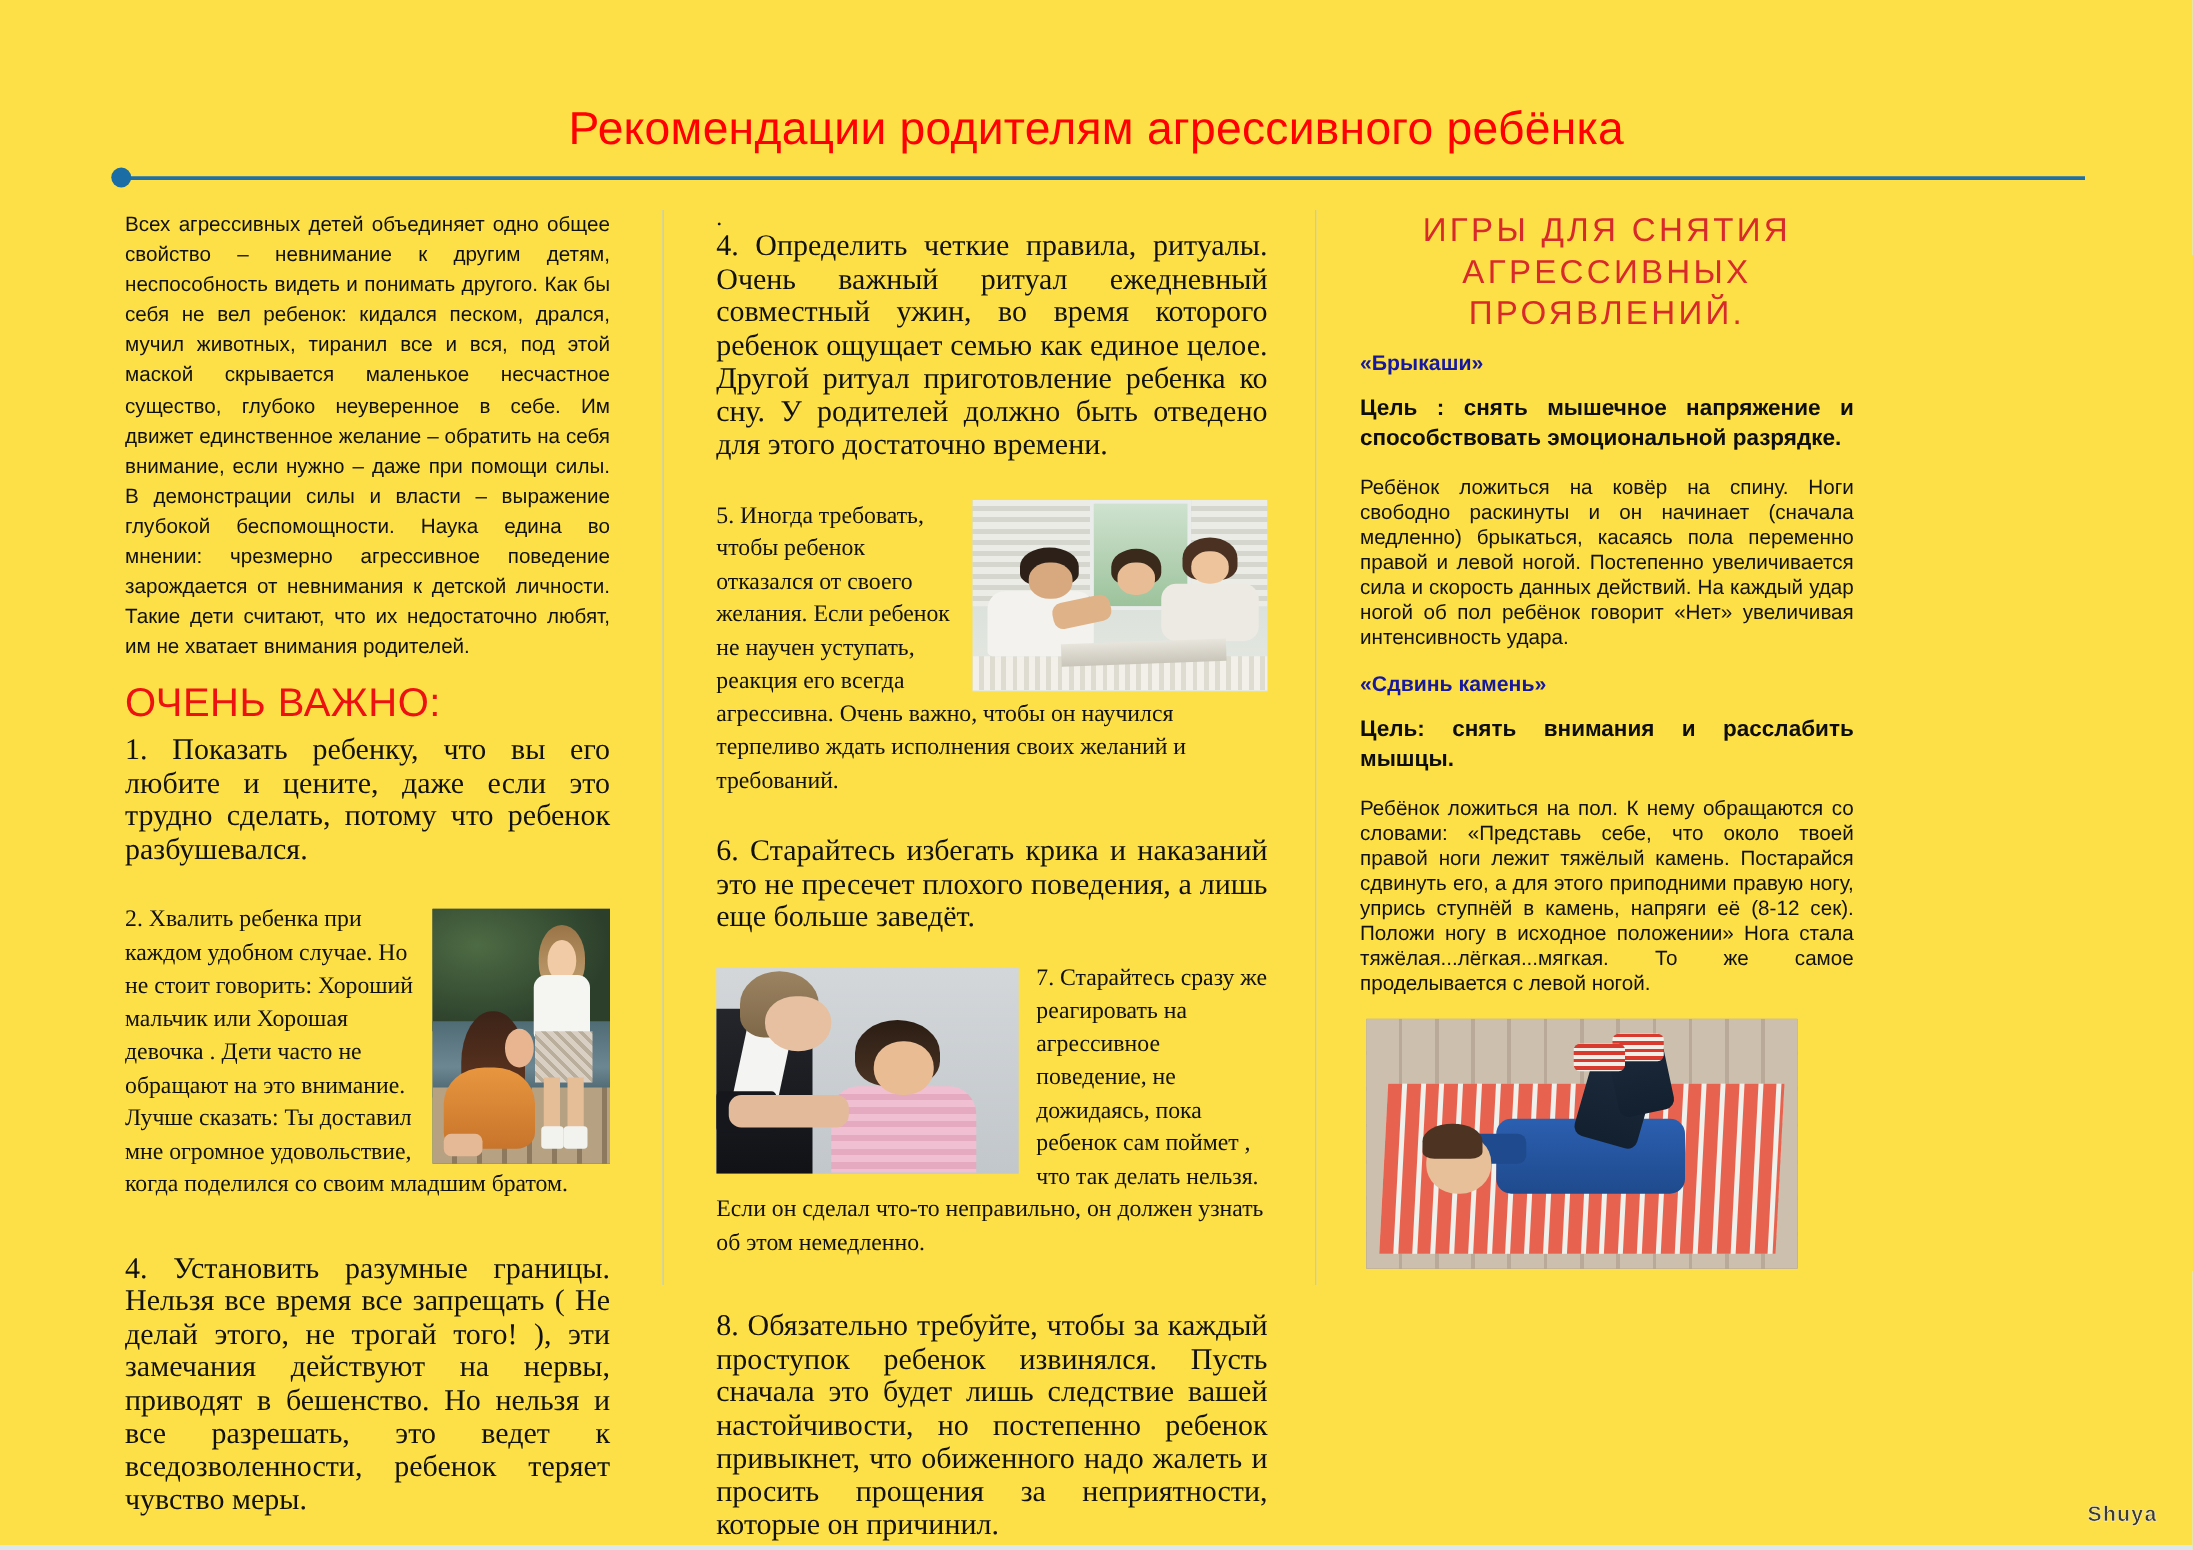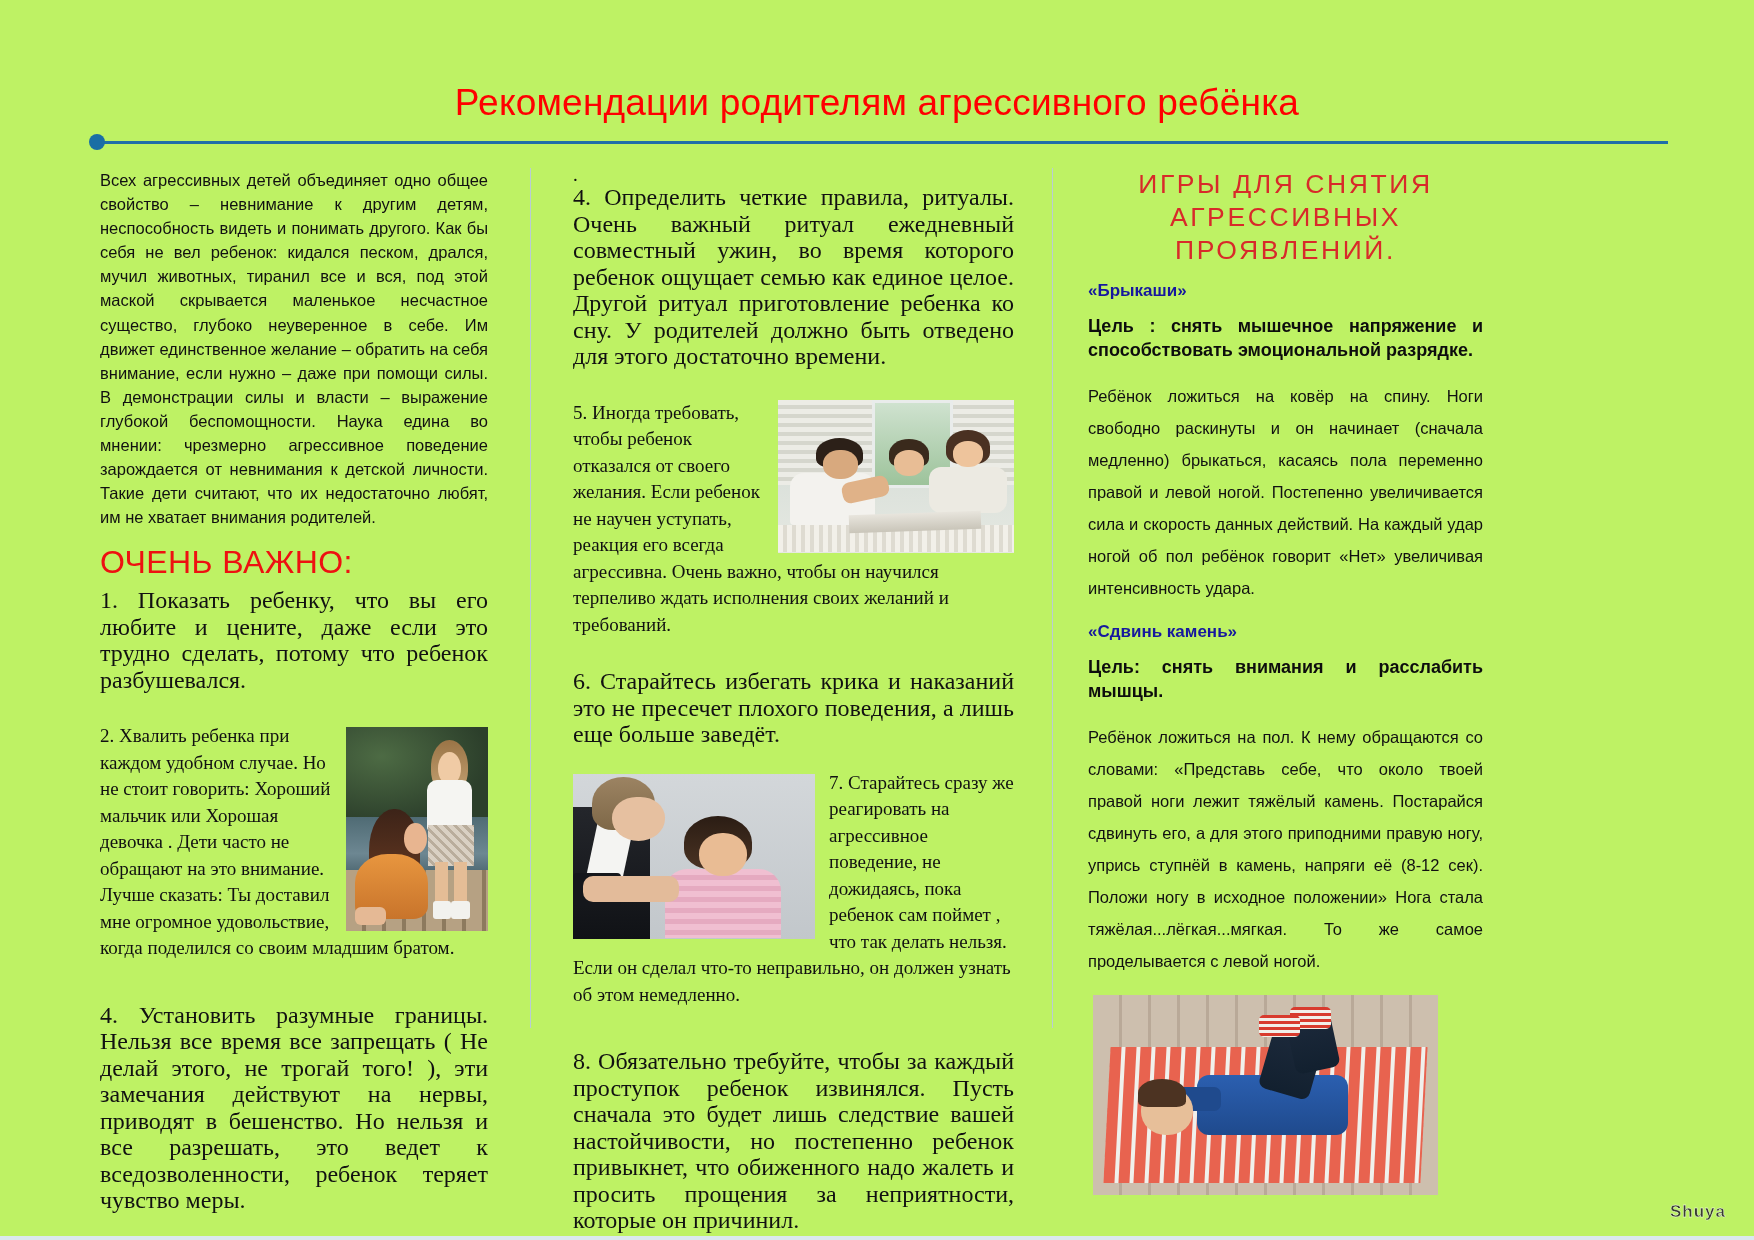--- a/index.html
+++ b/index.html
@@ -6,21 +6,21 @@
   html, body {
     margin: 0; padding: 0;
     width: 1754px; height: 1240px;
     background: #dbe9ef;
     font-family: "Liberation Sans", sans-serif;
     overflow: hidden;
   }
   .page {
     position: relative;
     width: 1754px; height: 1236px;
-    background: #bef264;
+    background: #fde047;
   }
 
   
   .title-wrap {
     position: absolute;
     left: 0; top: 82px;
     width: 1754px;
     text-align: center;
   }
   .title {
@@ -124,21 +124,21 @@
     font-size: 18px;
     line-height: 23.5px;
     font-weight: bold;
     color: #0d0d0d;
     text-align: justify;
     margin: 0 0 18px 0;
   }
   .body3 {
     font-family: "Liberation Sans", sans-serif;
     font-size: 16.5px;
-    line-height: 32px;
+    line-height: 20px;
     color: #111;
     text-align: justify;
     margin: 0 0 18px 0;
   }
 
   
   .photo {
     position: relative;
     overflow: hidden;
     background: #8aa0ae;

